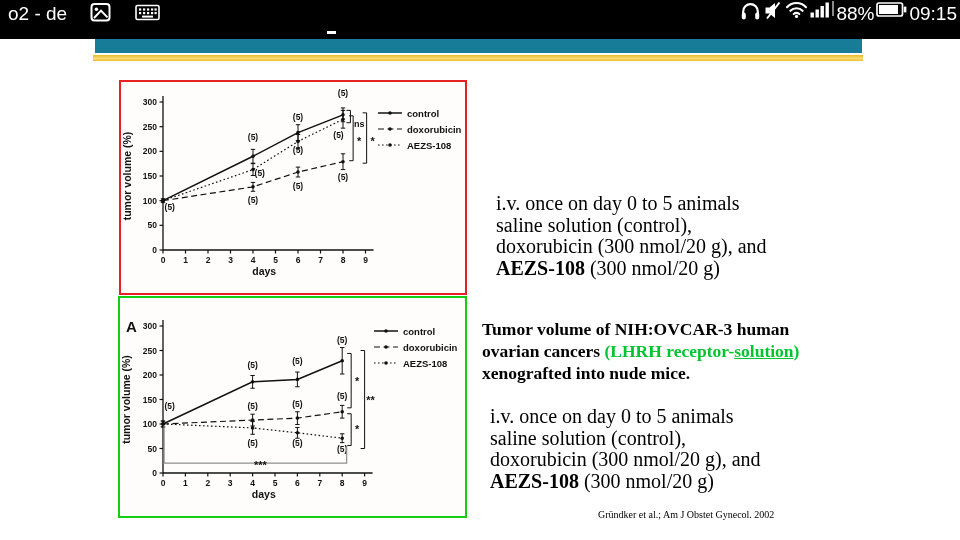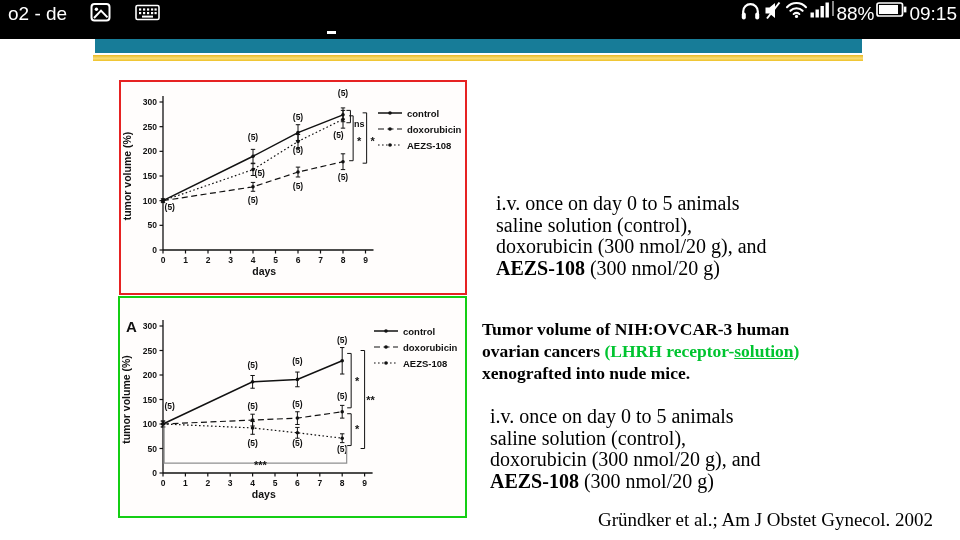--- a/index.html
+++ b/index.html
@@ -16,21 +16,21 @@
   .bar-gold{position:absolute;left:93px;top:55px;width:770px;height:6px;background:linear-gradient(180deg,#e9b822,#f8dc77 55%,#eec127);}
   
   .panel{position:absolute;background:#fffdfc;}
   .panel-top{left:119px;top:80px;width:344px;height:211px;border:2px solid #e62222;}
   .panel-bottom{left:118px;top:296px;width:345px;height:218px;border:2px solid #14ce14;}
   .panel svg{position:absolute;left:0;top:0;}
   
   .rich{position:absolute;color:#000;}
   .h-serif{font-family:"Liberation Serif",serif;font-weight:bold;font-size:17.5px;line-height:22px;}
   .b-serif{font-family:"Liberation Serif",serif;font-size:20px;line-height:21.5px;}
-  .cite{position:absolute;left:598px;top:509px;font-family:"Liberation Serif",serif;font-size:19px;color:#000;}
+  .cite{position:absolute;left:598px;top:509px;font-family:"Liberation Serif",serif;font-size:10px;color:#000;}
 </style>
 </head>
 <body>
 
 <div class="stage">
 
   <div class="statusbar">
     <div class="sb-left">
       <span class="sb-text">o2 - de</span>
       <span>

